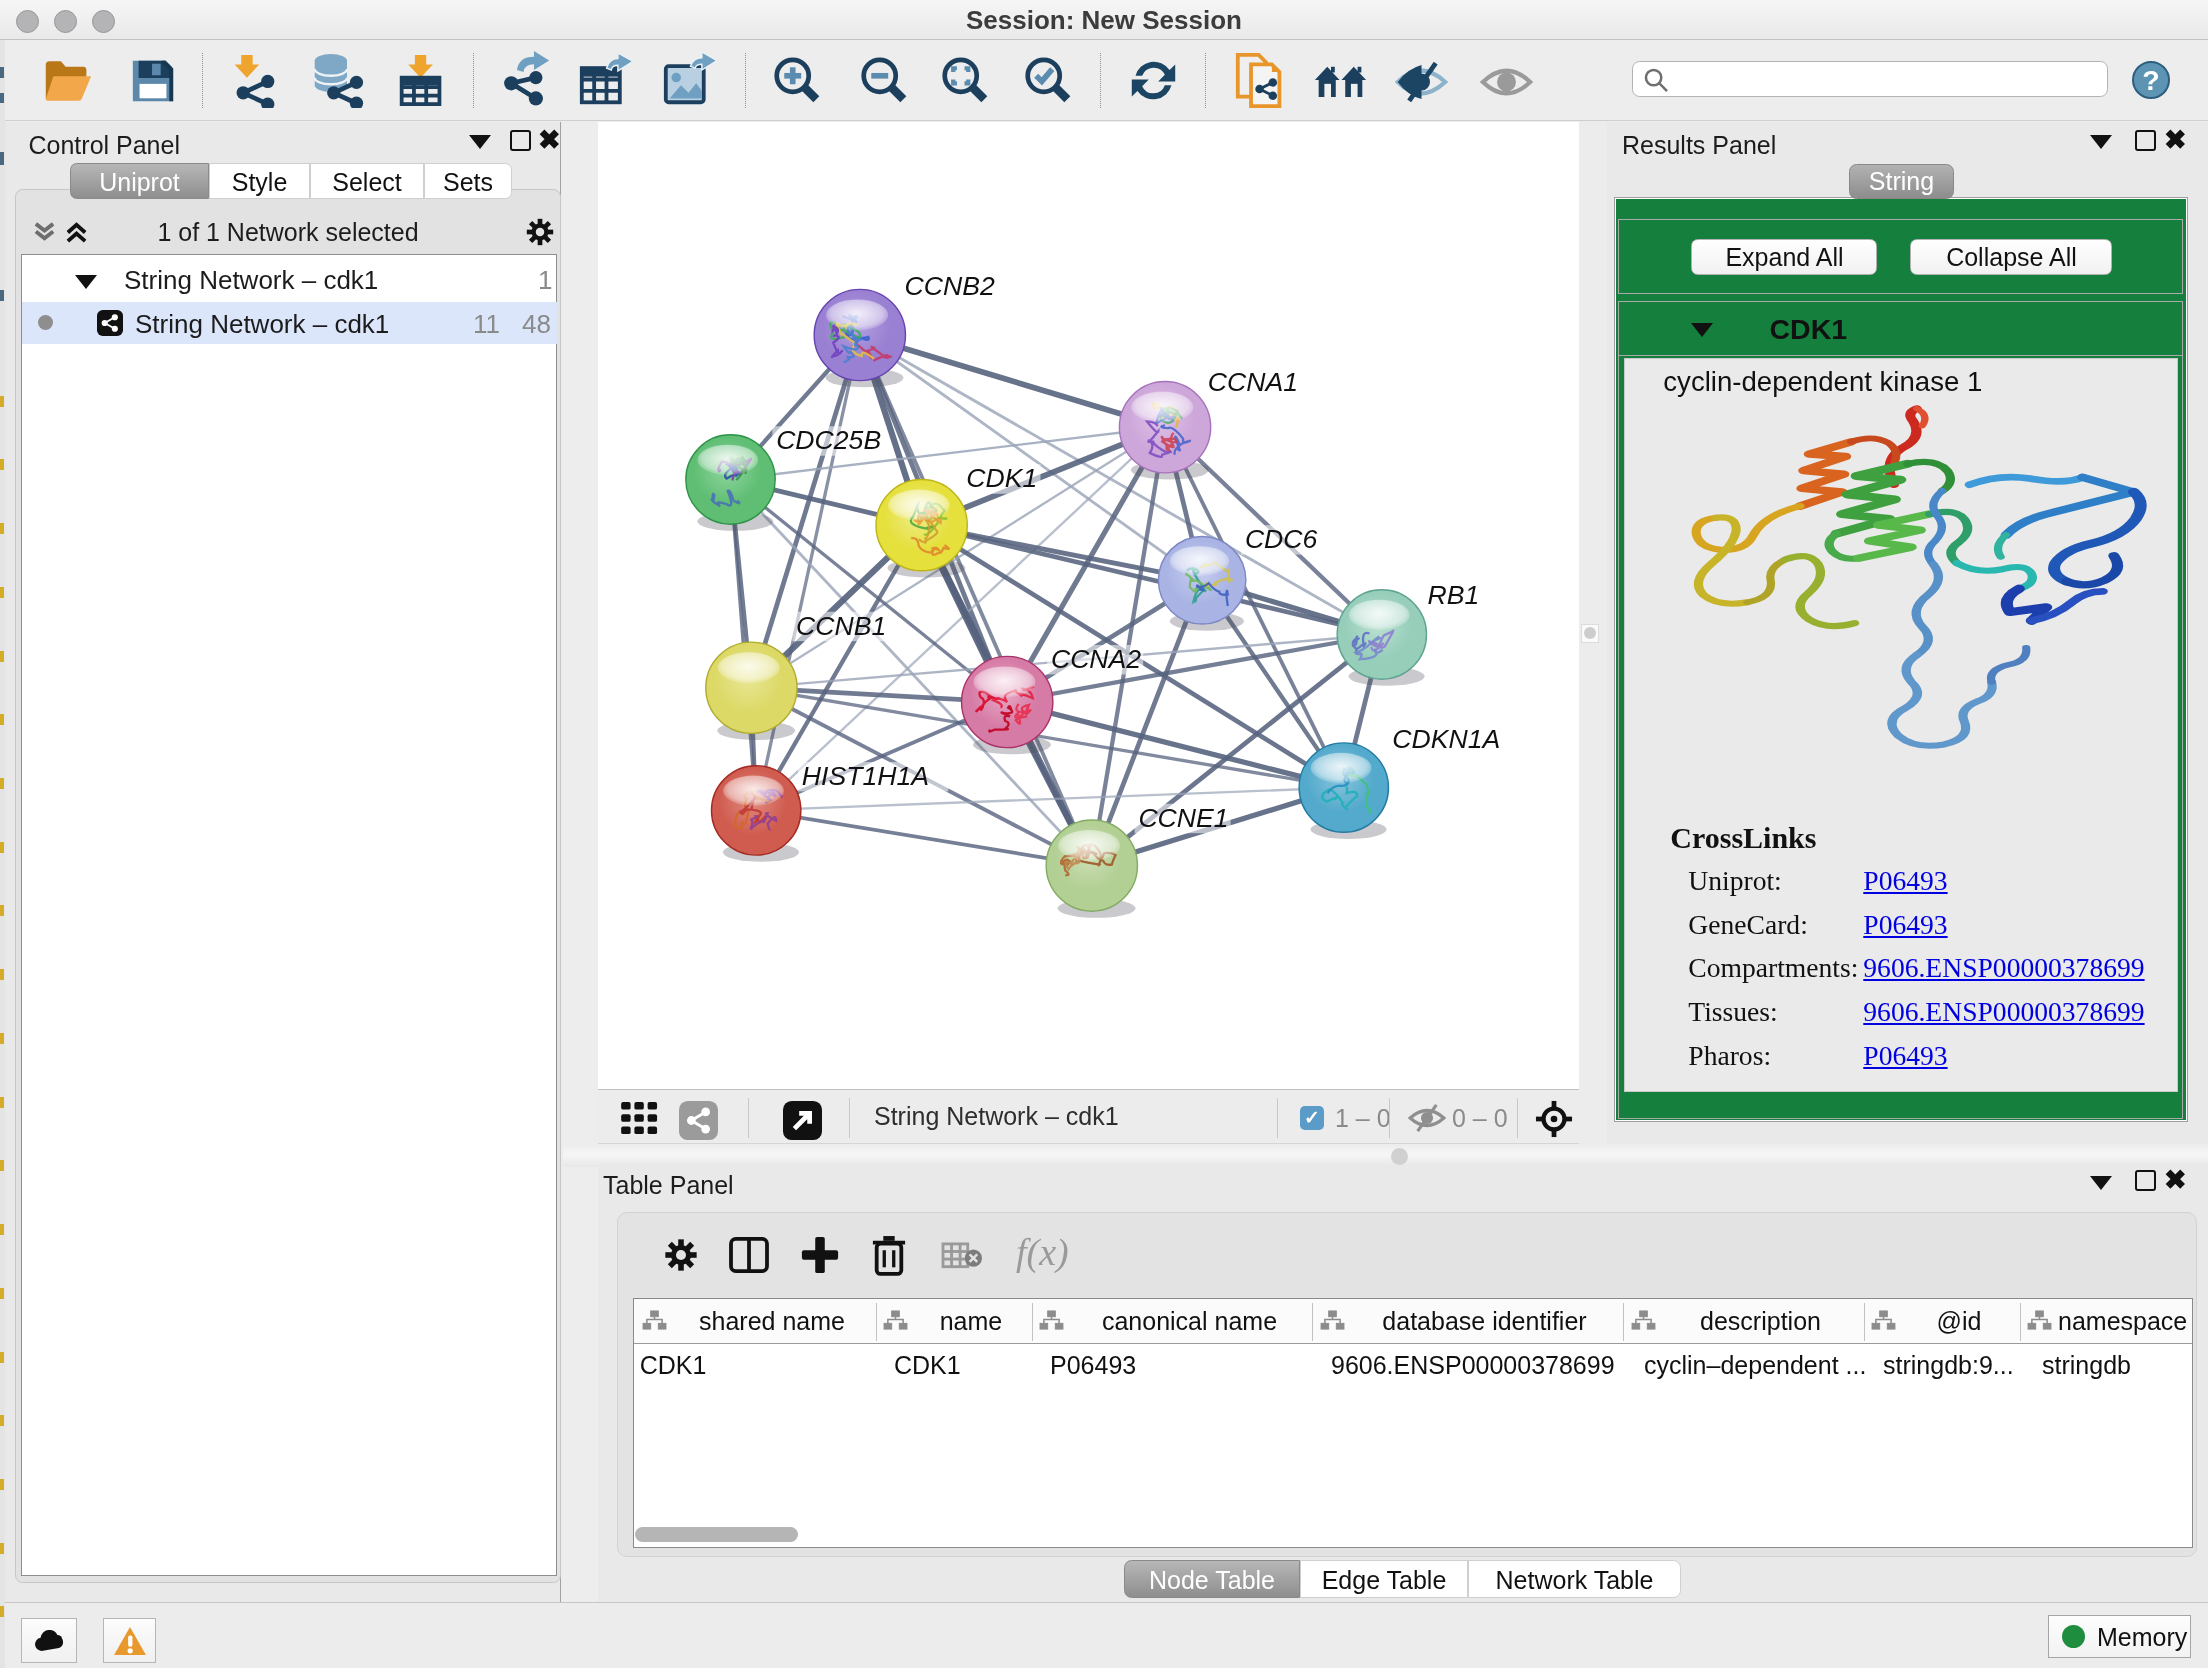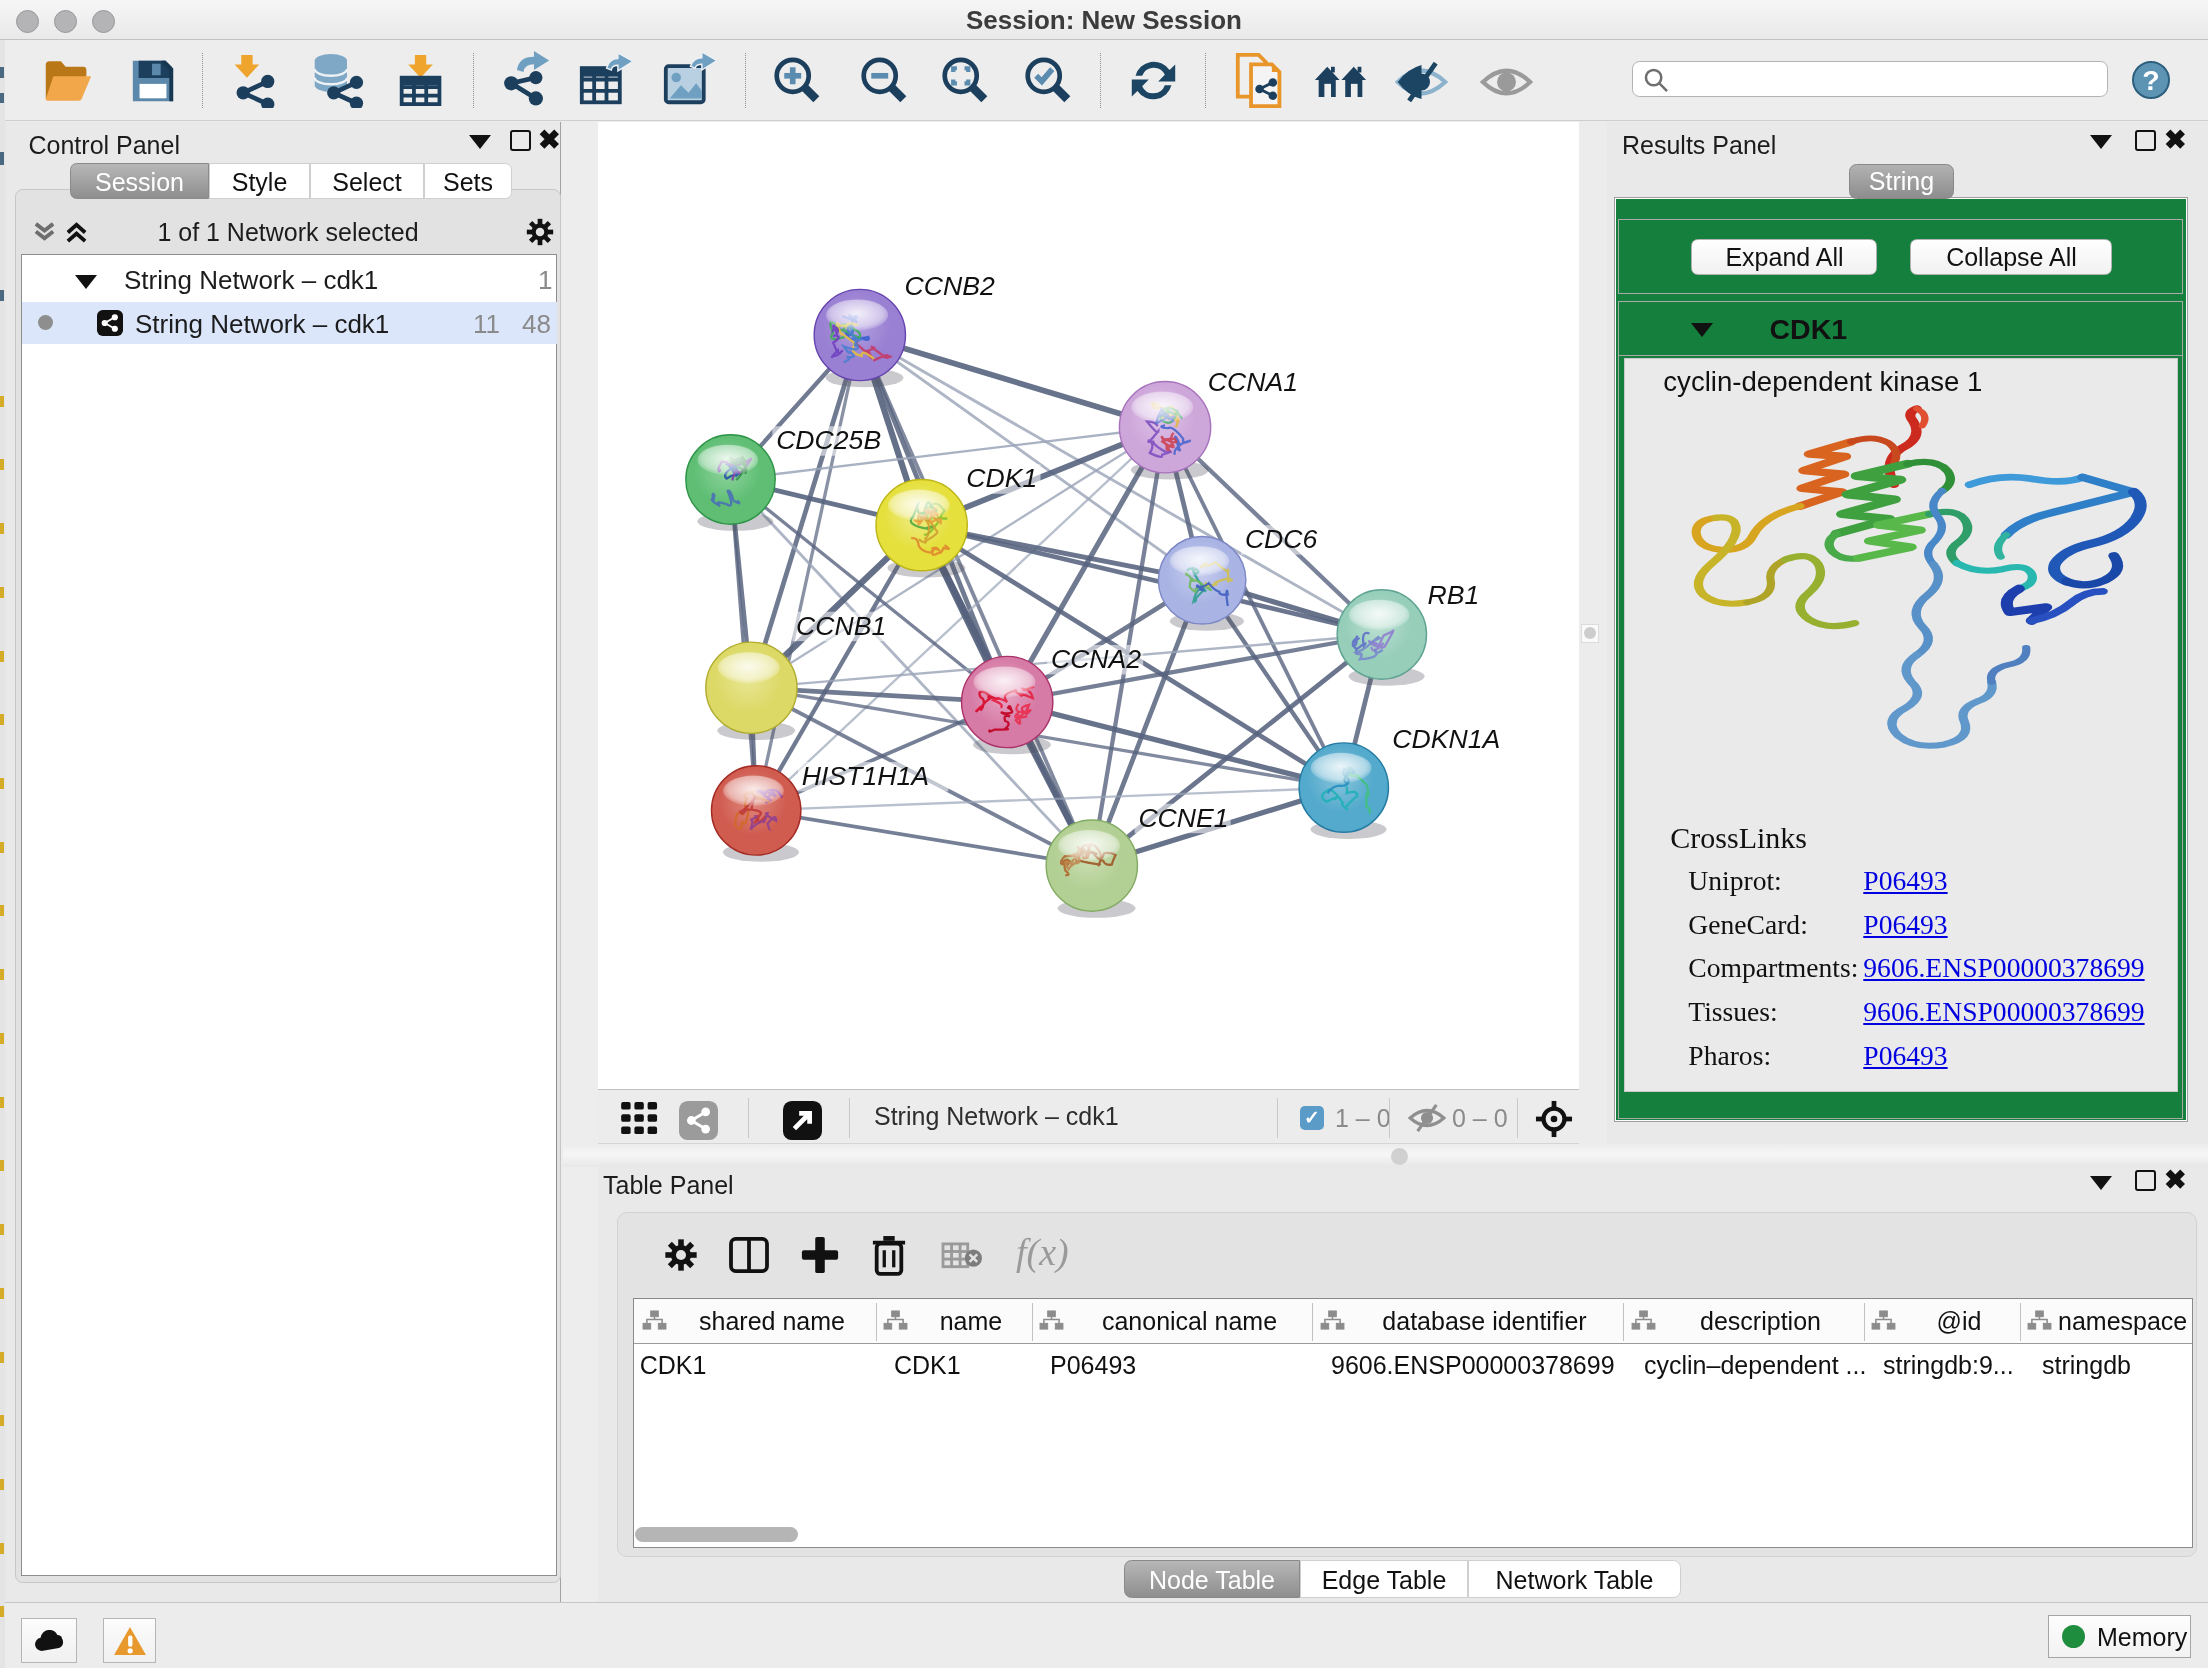--- a/index.html
+++ b/index.html
@@ -211,21 +211,21 @@
   <div class="abs" style="left:2132px;top:21px;width:38px;height:38px;border-radius:50%;background:#5d94b4;border:2.9px solid #2c5e7e;color:#fff;font-size:28.5px;font-weight:bold;text-align:center;line-height:34px;">?</div>
 
 </div>
 
 <div class="abs" style="left:0;top:122px;width:561px;height:1480px;background:#e9e9e9;border-right:1.9px solid #a2a2a2;">
   <div class="abs panelhdr" style="left:28.5px;top:8.6px;">Control Panel</div>
   <div class="abs wc-tri" style="left:469px;top:13.3px;"></div>
   <div class="abs wc-sq" style="left:510px;top:7.6px;"></div>
   <div class="abs wc-x" style="left:538px;top:7.6px;">✖</div>
 
-  <div class="abs tab tabsel" style="left:70px;top:41px;width:139px;height:36px;line-height:36px;border-radius:6.7px 0 0 6.7px;">Session</div>
+  <div class="abs tab tabsel" style="left:70px;top:41px;width:139px;height:36px;line-height:36px;border-radius:6.7px 0 0 6.7px;">Uniprot</div>
   <div class="abs tab" style="left:209px;top:41px;width:101px;height:36px;line-height:36px;">Style</div>
   <div class="abs tab" style="left:310px;top:41px;width:114px;height:36px;line-height:36px;">Select</div>
   <div class="abs tab" style="left:424px;top:41px;width:88px;height:36px;line-height:36px;border-radius:0 6.7px 6.7px 0;">Sets</div>
 
   <div class="abs" style="left:15px;top:67px;width:546px;height:1394px;background:#e2e2e2;border:1px solid #c6c6c6;border-radius:7.6px;"></div>
 
   <div class="abs" style="left:16px;top:93px;width:544px;height:34px;">
     <svg class="abs" style="left:17px;top:4.8px;" width="23" height="25" viewBox="0 0 24 26">
       <path d="M3 4 L12 11 L21 4" fill="none" stroke="#6e6e6e" stroke-width="4"></path>
       <path d="M3 12 L12 19 L21 12" fill="none" stroke="#6e6e6e" stroke-width="4"></path>
@@ -635,21 +635,21 @@
     <path d="M376 212 Q362 230 370 248" stroke="#30b4a0" stroke-width="9"></path>
 
     <path d="M306 140 Q290 160 300 180 Q312 200 298 222 Q284 240 296 260" stroke="#4888c8" stroke-width="9"></path>
     <path d="M296 260 Q310 286 290 310 Q268 336 284 362 Q300 386 278 408" stroke="#5890c8" stroke-width="10"></path>
     <path d="M278 408 Q258 428 272 452 Q288 474 266 494 Q240 514 258 540 Q276 562 308 554 Q338 544 330 516 Q324 496 344 484 Q364 474 360 452" stroke="#6098cc" stroke-width="10"></path>
     <path d="M360 452 Q356 432 378 424 Q400 418 398 396" stroke="#5080c0" stroke-width="9"></path>
   </g>
 </svg>
 
         <div class="abs" style="left:0px;top:462px;width:554px;font-family:'Liberation Serif',serif;color:#111;">
-          <div style="position:absolute;left:45px;top:0px;font-size:30px;font-weight:normal;">CrossLinks</div>
+          <div style="position:absolute;left:45px;top:0px;font-size:30px;font-weight:bold;">CrossLinks</div>
           <div style="position:absolute;left:63px;top:44px;font-size:27.6px;">Uniprot:</div>
           <div style="position:absolute;left:238px;top:44px;font-size:27.6px;"><span style="color:#0000e0;text-decoration:underline;">P06493</span></div>
           <div style="position:absolute;left:63px;top:88px;font-size:27.6px;">GeneCard:</div>
           <div style="position:absolute;left:238px;top:88px;font-size:27.6px;"><span style="color:#0000e0;text-decoration:underline;">P06493</span></div>
           <div style="position:absolute;left:63px;top:131px;font-size:27.6px;">Compartments:</div>
           <div style="position:absolute;left:238px;top:131px;font-size:27.6px;"><span style="color:#0000e0;text-decoration:underline;">9606.ENSP00000378699</span></div>
           <div style="position:absolute;left:63px;top:175px;font-size:27.6px;">Tissues:</div>
           <div style="position:absolute;left:238px;top:175px;font-size:27.6px;"><span style="color:#0000e0;text-decoration:underline;">9606.ENSP00000378699</span></div>
           <div style="position:absolute;left:63px;top:219px;font-size:27.6px;">Pharos:</div>
           <div style="position:absolute;left:238px;top:219px;font-size:27.6px;"><span style="color:#0000e0;text-decoration:underline;">P06493</span></div>

